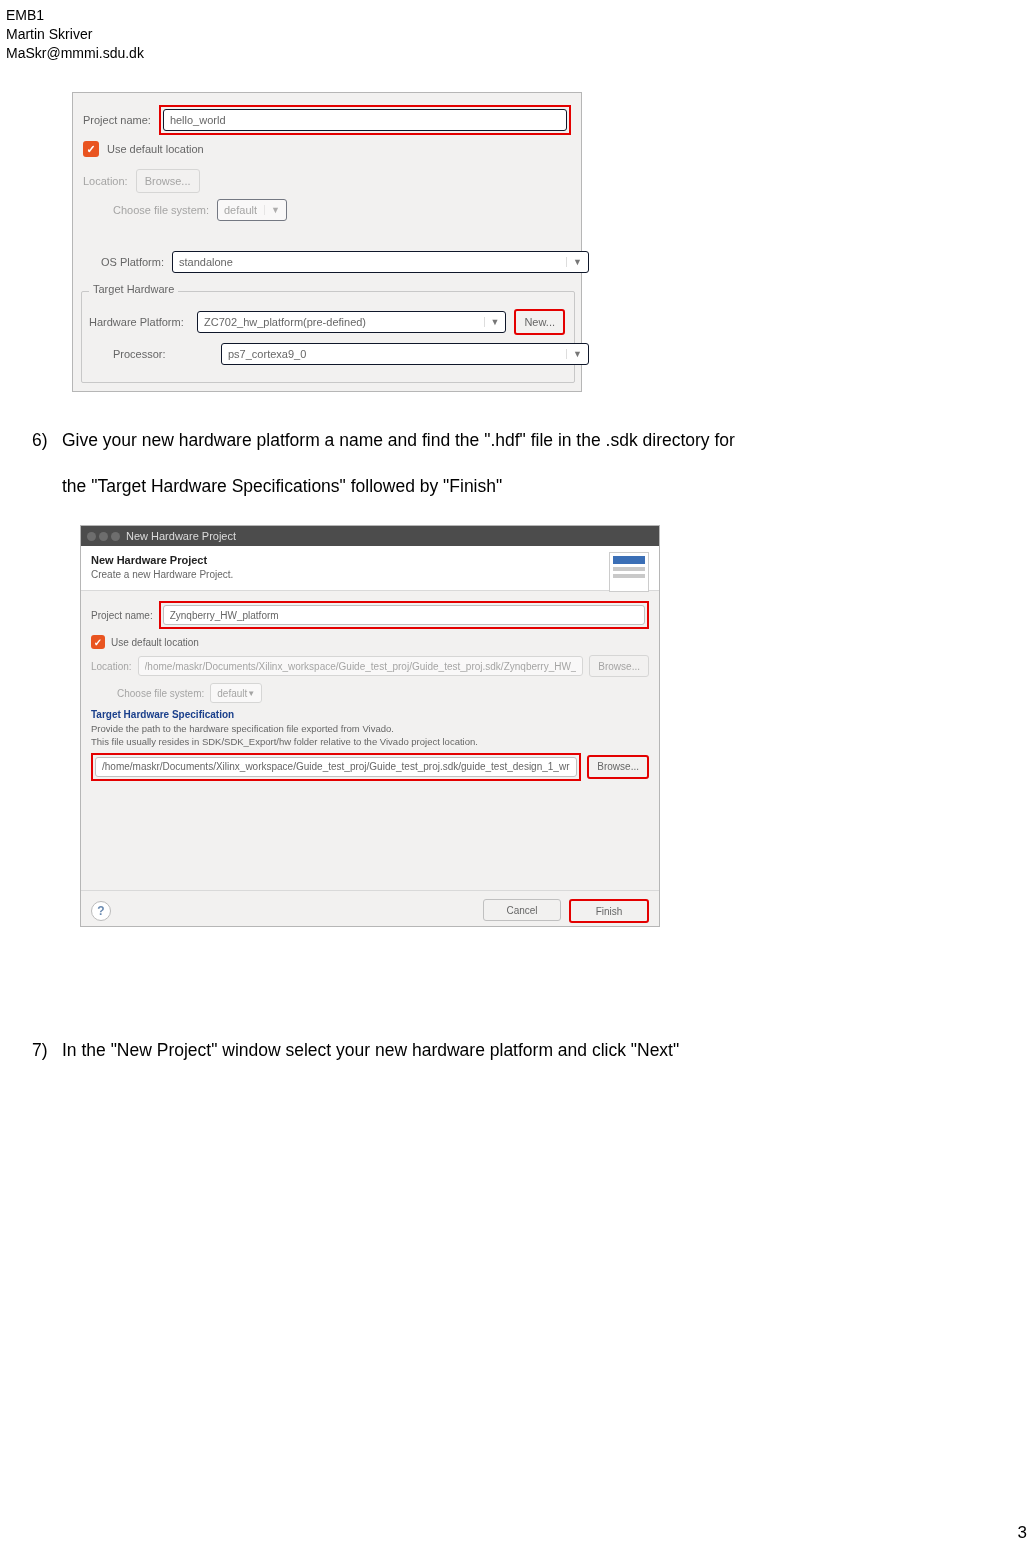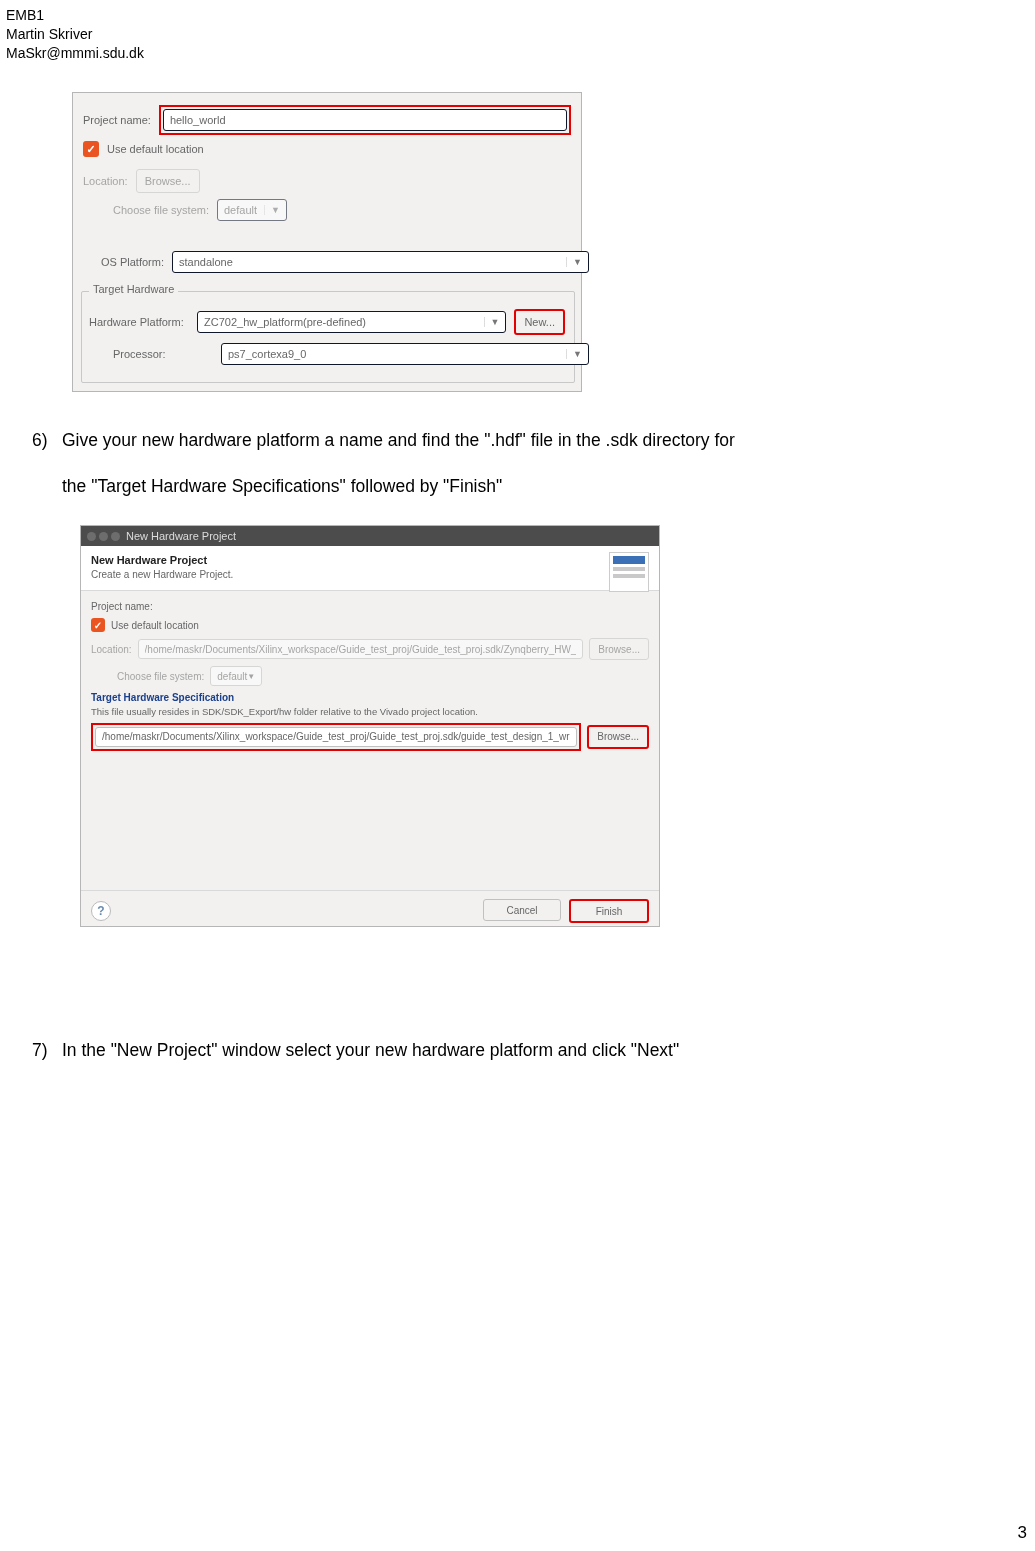--- a/index.html
+++ b/index.html
@@ -244,39 +244,43 @@
     <div class="t2">Create a new Hardware Project.</div>
     <div class="bicon">
       <div class="barA"></div>
         <div class="barB"></div>
         <div class="barB"></div>
     </div>
   </div>
   <div class="body">
     <div class="row">
       <span>Project name:</span>
+      <div class="inputwrap-red">
+        <input type="text" value="Zynqberry_HW_platform" style="">
+      </div>
     </div>
     <div class="row">
       <span class="check">✓</span>
       <span>Use default location</span>
     </div>
     <div class="row disabled">
       <span>Location:</span>
       <input type="text" value="/home/maskr/Documents/Xilinx_workspace/Guide_test_proj/Guide_test_proj.sdk/Zynqberry_HW_platfor" style="">
       <span class="btn">Browse...</span>
     </div>
     <div class="row disabled" style="padding-left:26px;">
       <span>Choose file system:</span>
       <span class="fakeinput" style="max-width:65px; flex:none; display:flex; justify-content:space-between; align-items:center;">
         <span>default</span>
         <span style="font-size:8px;">▼</span>
       </span>
     </div>
 
     <div class="section-title">Target Hardware Specification</div>
+    <div class="desc">Provide the path to the hardware specification file exported from Vivado.</div>
     <div class="desc">This file usually resides in SDK/SDK_Export/hw folder relative to the Vivado project location.</div>
 
     <div class="row" style="margin-top:4px;">
       <div class="inputwrap-red">
         <input type="text" value="/home/maskr/Documents/Xilinx_workspace/Guide_test_proj/Guide_test_proj.sdk/guide_test_design_1_wrapper.hdf" style="">
       </div>
       <span class="btn redbox">Browse...</span>
     </div>
 
     <div class="footer">

